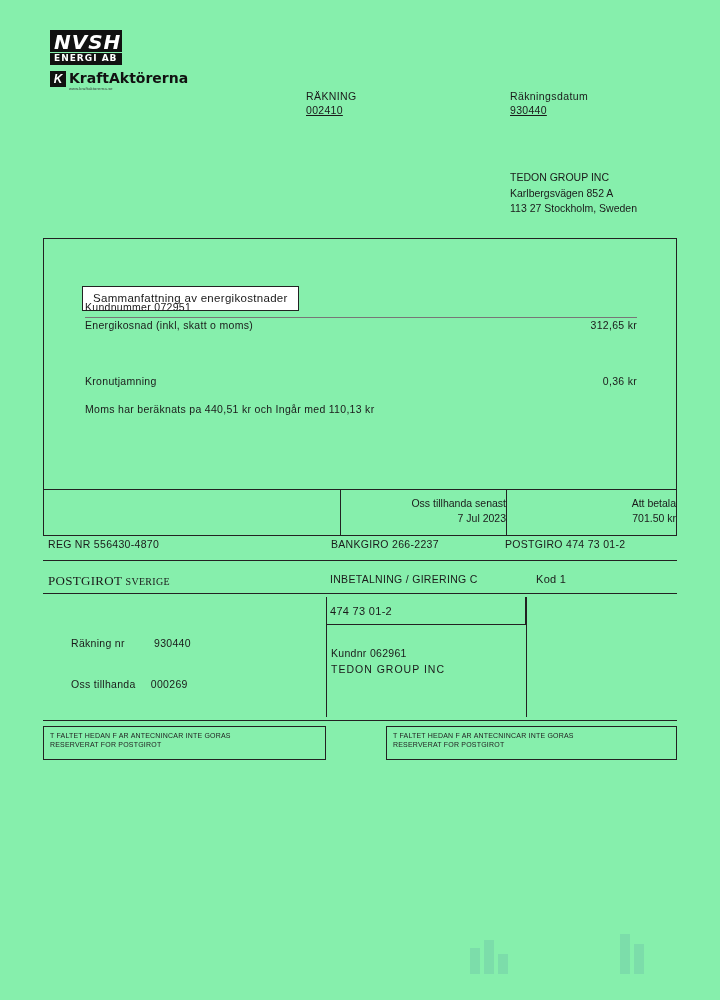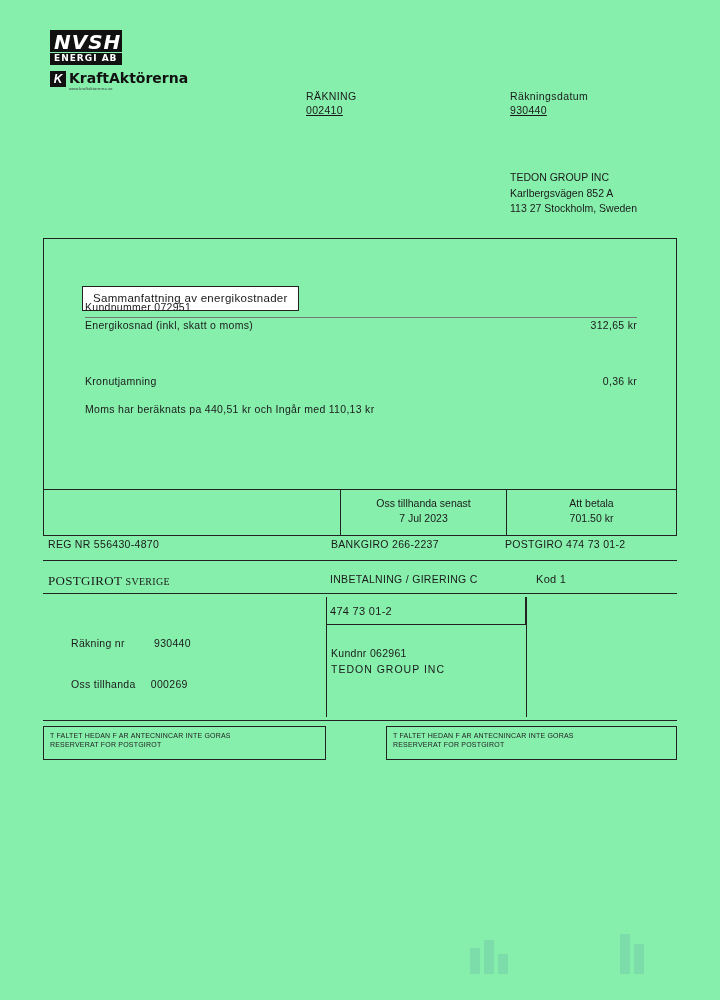--- a/index.html
+++ b/index.html
@@ -178,21 +178,21 @@
     top: 490px;
     width: 634px;
     height: 46px;
     border: 1px solid #222;
     border-top: none;
     box-sizing: border-box;
     display: flex;
   }
   .totals .cell {
     box-sizing: border-box;
-    text-align: center;
+    text-align: right;
     font-size: 10.5px;
     line-height: 15px;
     padding-top: 6px;
   }
   .totals .c1 { width: 296px; }
   .totals .c2 { width: 166px; border-left: 1px solid #222; }
   .totals .c3 { width: 170px; border-left: 1px solid #222; }
 
   
   .regline {

